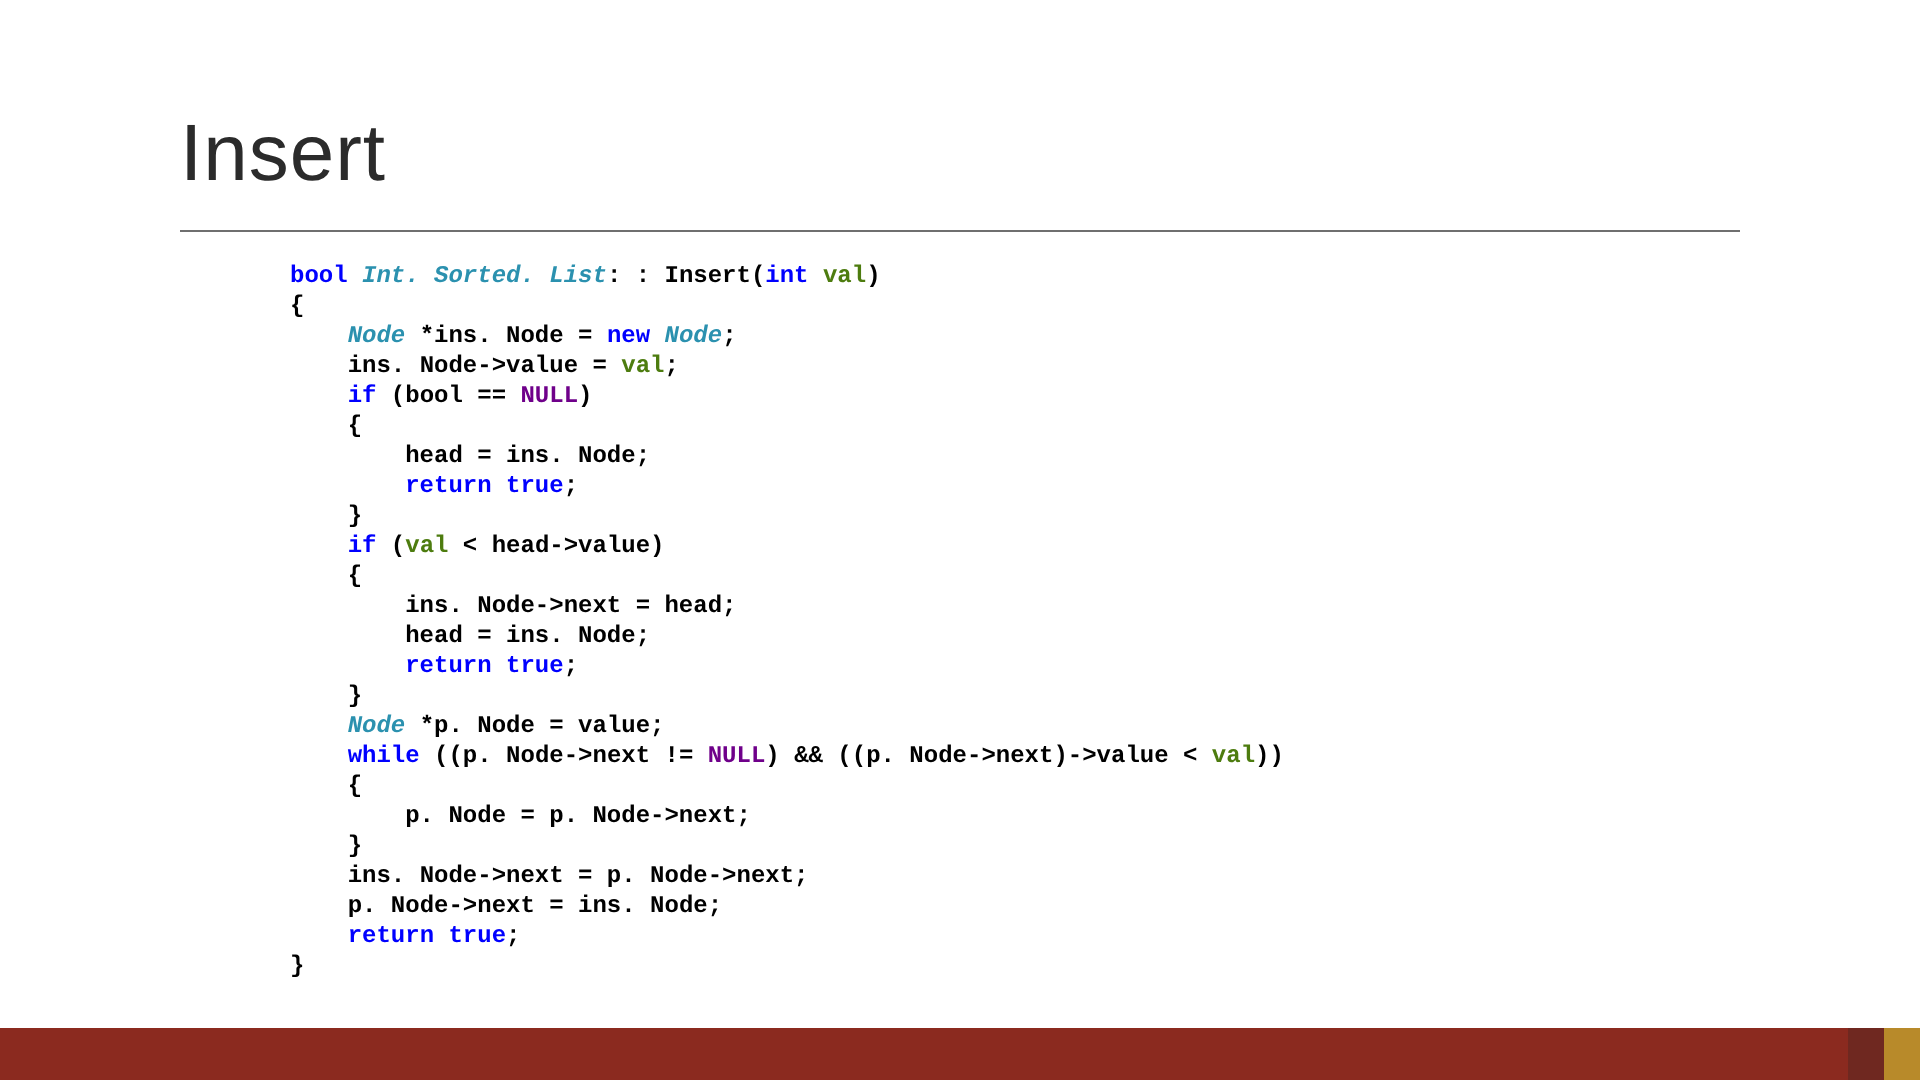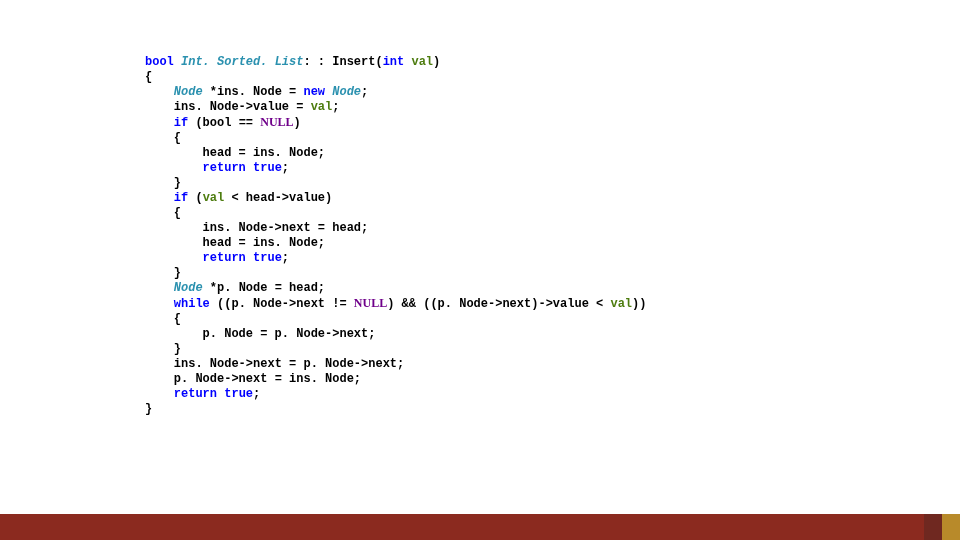--- a/index.html
+++ b/index.html
@@ -30,55 +30,56 @@
     font-family: Consolas, "Courier New", monospace;
     font-size: 12px;
     color: #000000;
     line-height: 1.25;
     white-space: pre;
     font-weight: bold;
     padding-left: 55px;
   }
   .kw   { color: #0000ff; text-align: right; }
   .type { color: #2b91af; font-style: italic; }
-  .lit  { color: #6f008a; font-family: Liberation Serif, serif; }
+  .lit  { color: #6f008a; }
   .id   { color: #4d7c0f; }
   .bottom-bar {
     position: absolute;
     left: 0;
     bottom: 0;
     width: 100%;
     height: 26px;
     display: flex;
   }
   .bar-red  { background: #8b2a1f; flex: 1; }
   .bar-mid  { background: #6f2820; width: 18px; }
   .bar-gold { background: #b88a2a; width: 18px; }
 </style>
 </head>
 <body>
 
 <div class="slide">
+  <h1 class="title">Insert</h1>
 
   <div class="code-block"><span class="kw">bool</span> <span class="type">Int. Sorted. List</span>: : Insert(<span class="kw">int</span> <span class="id">val</span>)
 <span>{</span>
     <span class="type">Node</span><span> *ins. Node = </span><span class="kw">new</span><span class="type"> Node</span><span>;</span>
     <span>ins. Node-&gt;value = </span><span class="id">val</span><span>;</span>
     <span class="kw">if</span><span> (bool == </span><span class="lit">NULL</span><span>)</span>
     <span>{</span>
         <span>head = ins. Node;</span>
         <span class="kw">return</span><span class="kw"> true</span><span>;</span>
     <span>}</span>
     <span class="kw">if</span><span> (</span><span class="id">val</span><span> &lt; head-&gt;value)</span>
     <span>{</span>
         <span>ins. Node-&gt;next = head;</span>
         <span>head = ins. Node;</span>
         <span class="kw">return</span><span class="kw"> true</span><span>;</span>
     <span>}</span>
-    <span class="type">Node</span><span> *p. Node = head;</span>
+    <span class="type">Node</span><span> *p. Node = value;</span>
     <span class="kw">while</span><span> ((p. Node-&gt;next != </span><span class="lit">NULL</span><span>) &amp;&amp; ((p. Node-&gt;next)-&gt;value &lt; </span><span class="id">val</span><span>))</span>
     <span>{</span>
         <span>p. Node = p. Node-&gt;next;</span>
     <span>}</span>
     <span>ins. Node-&gt;next = p. Node-&gt;next;</span>
     <span>p. Node-&gt;next = ins. Node;</span>
     <span class="kw">return</span><span class="kw"> true</span><span>;</span>
 <span>}</span></div>
 
   <div class="bottom-bar">

